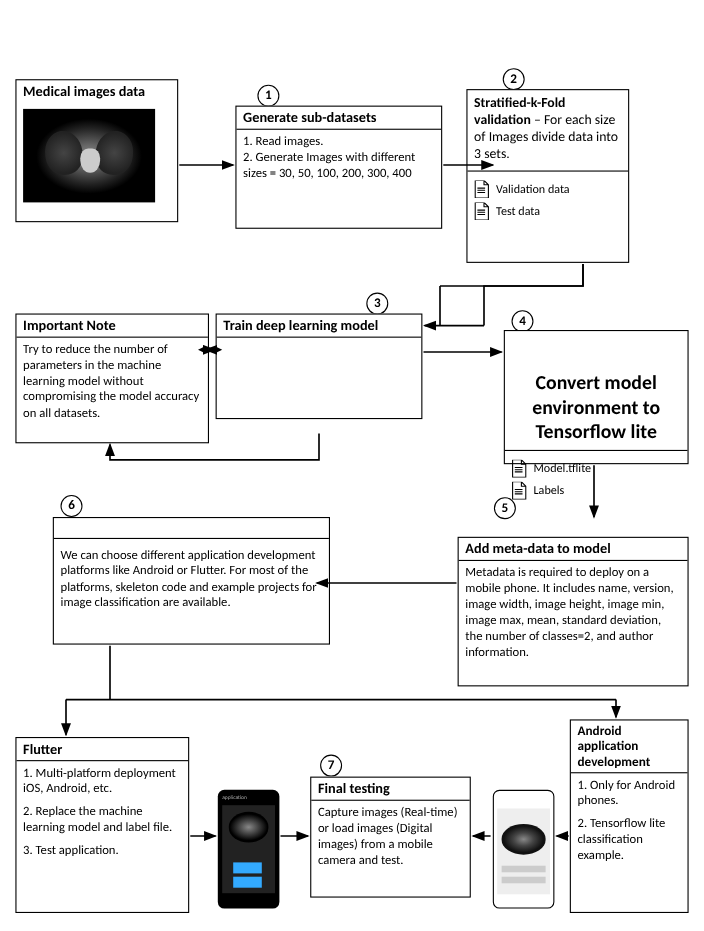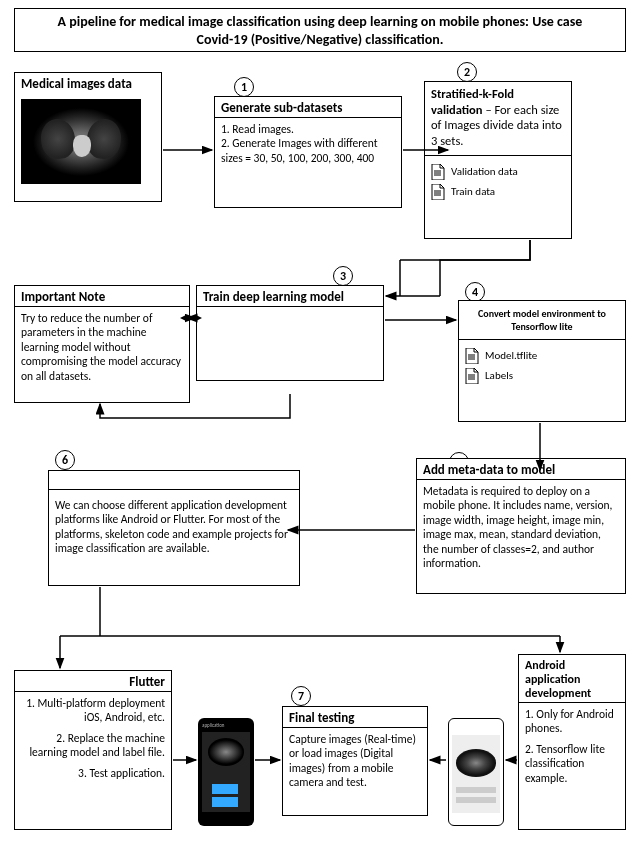--- a/index.html
+++ b/index.html
@@ -120,23 +120,20 @@
     background: radial-gradient(ellipse 18px 12px at 20px 14px, #888 0%, #444 50%, #111 100%);
     border-radius:50%/48%;
   }
   svg.arrow { position: absolute; overflow: visible; }
 </style>
 </head>
 <body>
 
 <div class="canvas">
 
-  <div class="box title-box">
-    <span>A pipeline for medical image classification using deep learning on mobile phones: Use case Covid-19 (Positive/Negative) classification.</span>
-  </div>
 
   <div class="box" style="left:14px; top:72px; width:148px; height:130px;">
     <div class="head">Medical images data</div>
     <div style="padding:6px;">
       <div class="ct-image">
         <div class="ct-inner"></div>
         <div class="ct-lung-l"></div>
         <div class="ct-lung-r"></div>
         <div class="ct-heart"></div>
       </div>
@@ -169,40 +166,40 @@
           </svg>
         <span>Validation data</span>
       </div>
       <div class="file-line">
         <svg viewBox="0 0 14 16">
             <path d="M1 0 h8 l4 4 v12 H1 Z M9 0 v4 h4" fill="none" stroke="#000" stroke-width="1"></path>
             <line x1="3" y1="7" x2="10" y2="7" stroke="#000"></line>
             <line x1="3" y1="9" x2="10" y2="9" stroke="#000"></line>
             <line x1="3" y1="11" x2="10" y2="11" stroke="#000"></line>
           </svg>
-        <span>Train data</span>
+        <span>Test data</span>
       </div>
     </div>
   </div>
 
   <div class="box" style="left:14px; top:285px; width:176px; height:118px;">
     <div class="head">Important Note</div>
     <div class="hr"></div>
     <div class="body">Try to reduce the number of parameters in the machine learning model without compromising the model accuracy on all datasets.</div>
   </div>
 
   <div class="num-badge" style="left:333px; top:266px;"><span>3</span></div>
   <div class="box" style="left:196px; top:285px; width:188px; height:96px;">
     <div class="head">Train deep learning model</div>
     <div class="hr"></div>
   </div>
 
   <div class="num-badge" style="left:465px; top:282px;"><span>4</span></div>
   <div class="box" style="left:458px; top:300px; width:168px; height:122px;">
-    <div class="head" style="text-align:center; padding:6px 10px; font-size:10px;">Convert model environment to Tensorflow lite</div>
+    <div class="head" style="text-align:center; padding:6px 10px; font-size:18px;margin-top:30px;">Convert model environment to Tensorflow lite</div>
     <div class="hr"></div>
     <div class="body" style="padding-top:6px;">
       <div class="file-line">
         <svg viewBox="0 0 14 16">
             <path d="M1 0 h8 l4 4 v12 H1 Z M9 0 v4 h4" fill="none" stroke="#000" stroke-width="1"></path>
             <line x1="3" y1="7" x2="10" y2="7" stroke="#000"></line>
             <line x1="3" y1="9" x2="10" y2="9" stroke="#000"></line>
             <line x1="3" y1="11" x2="10" y2="11" stroke="#000"></line>
           </svg>
         <span>Model.tflite</span>
@@ -213,34 +210,34 @@
             <line x1="3" y1="7" x2="10" y2="7" stroke="#000"></line>
             <line x1="3" y1="9" x2="10" y2="9" stroke="#000"></line>
             <line x1="3" y1="11" x2="10" y2="11" stroke="#000"></line>
           </svg>
         <span>Labels</span>
       </div>
     </div>
   </div>
 
   <div class="num-badge" style="left:449px; top:452px;"><span>5</span></div>
-  <div class="box" style="left:416px; top:458px; width:210px; height:136px;">
+  <div class="box" style="left:416px; top:488px; width:210px; height:136px;">
     <div class="head">Add meta-data to model</div>
     <div class="hr"></div>
     <div class="body">Metadata is required to deploy on a mobile phone. It includes name, version, image width, image height, image min, image max, mean, standard deviation, the number of classes=2, and author information.</div>
   </div>
 
   <div class="num-badge" style="left:55px; top:450px;"><span>6</span></div>
   <div class="box" style="left:48px; top:470px; width:252px; height:116px;">
     <div style="height:18px;"></div>
     <div class="hr"></div>
     <div class="body" style="padding-top:8px;">We can choose different application development platforms like Android or Flutter. For most of the platforms, skeleton code and example projects for image classification are available.</div>
   </div>
 
-  <div class="box" style="left:14px; top:670px; width:158px; height:160px;text-align:right;">
+  <div class="box" style="left:14px; top:670px; width:158px; height:160px;">
     <div class="head">Flutter</div>
     <div class="hr"></div>
     <div class="body">
       <div style="margin-bottom:6px;">1. Multi-platform deployment iOS, Android, etc.</div>
       <div style="margin-bottom:6px;">2. Replace the machine learning model and label file.</div>
       <div>3. Test application.</div>
     </div>
   </div>
 
   <div class="phone" style="left:198px; top:718px;">

